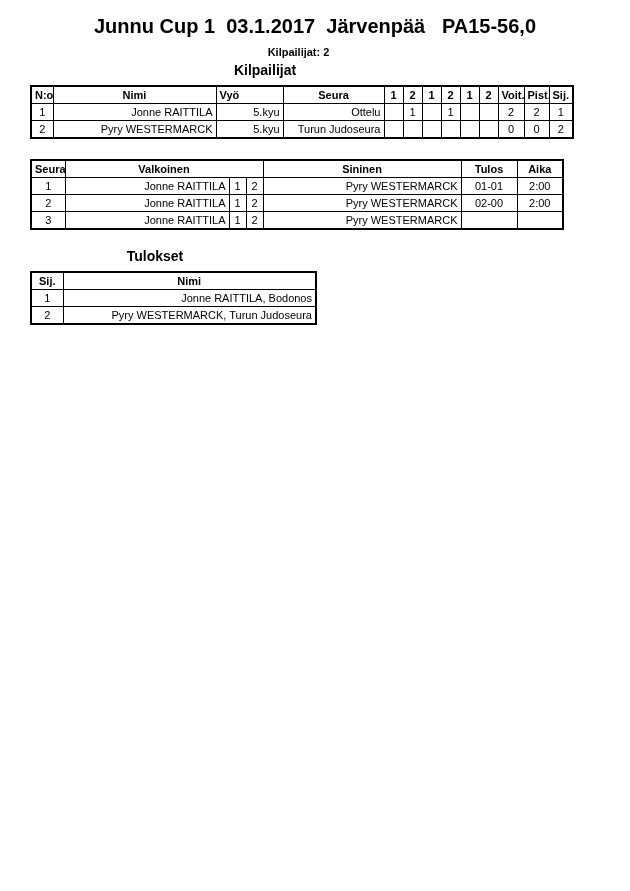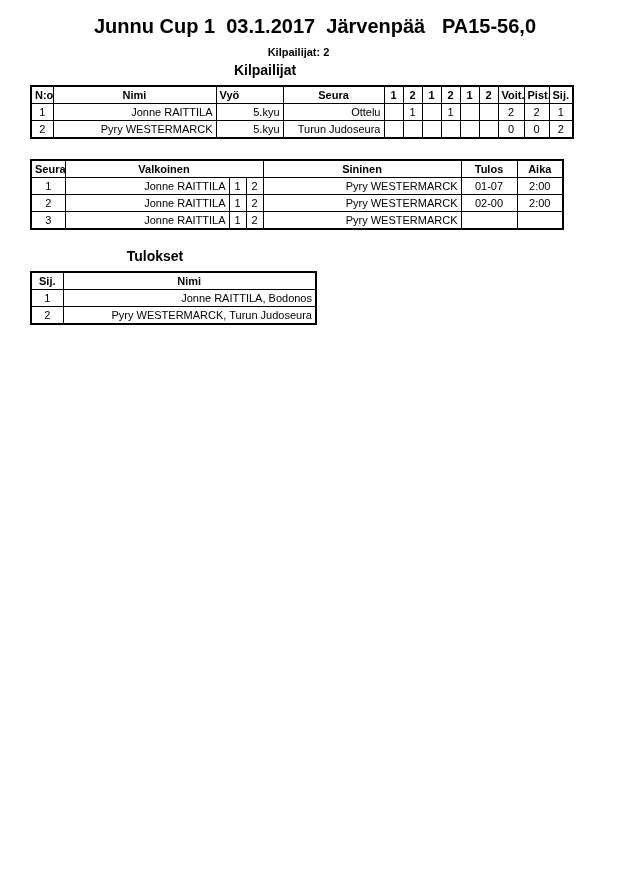--- a/index.html
+++ b/index.html
@@ -158,21 +158,21 @@
         <th>Sininen</th>
         <th>Tulos</th>
         <th>Aika</th>
       </tr>
       <tr>
         <td class="c">1</td>
         <td class="l">Jonne RAITTILA</td>
         <td class="c">1</td>
         <td class="c">2</td>
         <td class="l">Pyry WESTERMARCK</td>
-        <td class="c">01-07</td>
+        <td class="c">01-01</td>
         <td class="c">2:00</td>
       </tr>
       <tr>
         <td class="c">2</td>
         <td class="l">Jonne RAITTILA</td>
         <td class="c">1</td>
         <td class="c">2</td>
         <td class="l">Pyry WESTERMARCK</td>
         <td class="c">02-00</td>
         <td class="c">2:00</td>

